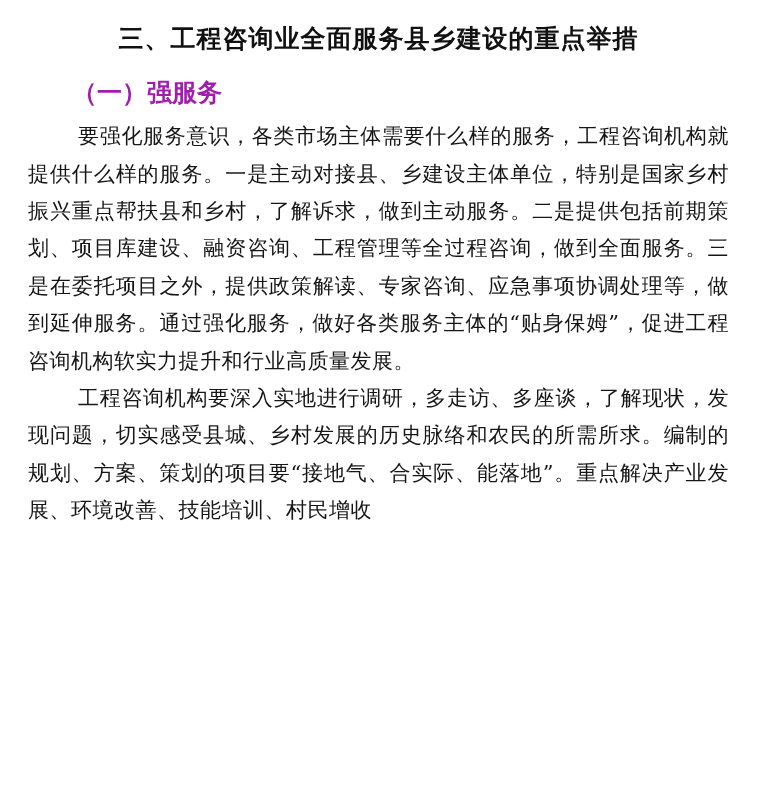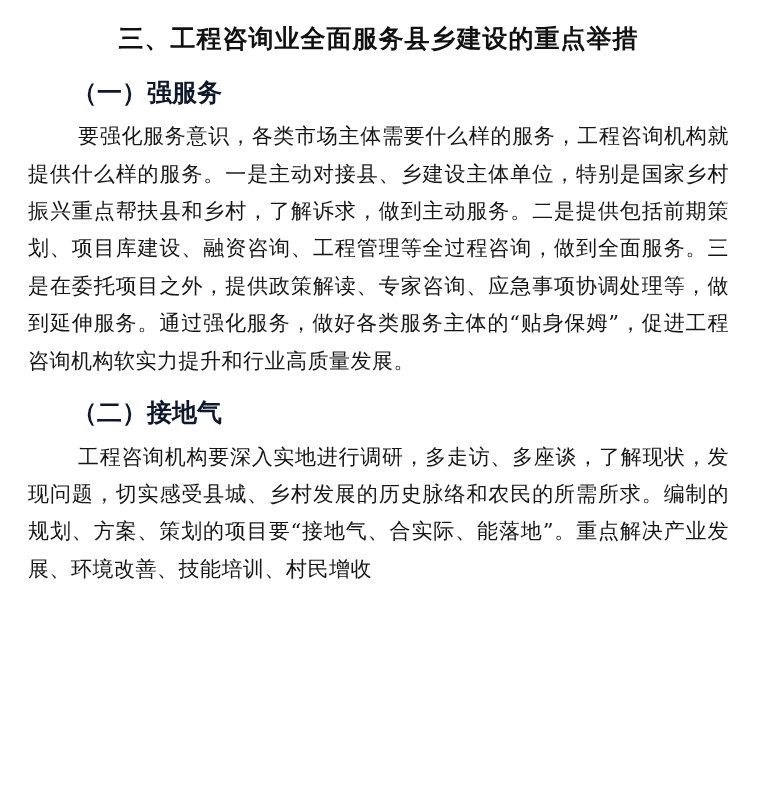--- a/index.html
+++ b/index.html
@@ -30,21 +30,21 @@
     margin: 0 0 16px 0;
     padding-top: 6px;
     color: #111111;
   }
   .sub-heading {
     font-size: 25px;
     font-weight: bold;
     line-height: 1.55;
     margin: 14px 0 6px 0;
     text-indent: 44px;
-    color: #0f172a;
+    color: #a21caf;
   }
   .body-par {
     font-size: 21px;
     line-height: 1.78;
     margin: 0;
     text-indent: 50px;
     text-align: justify;
     text-justify: inter-ideograph;
     letter-spacing: 0.5px;
     color: #161616;
@@ -54,17 +54,16 @@
 <body>
 
 <div class="page">
 
   <h1 class="doc-heading">三、工程咨询业全面服务县乡建设的重点举措</h1>
 
   <h2 class="sub-heading">（一）强服务</h2>
 
   <p class="body-par">要强化服务意识，各类市场主体需要什么样的服务，工程咨询机构就提供什么样的服务。一是主动对接县、乡建设主体单位，特别是国家乡村振兴重点帮扶县和乡村，了解诉求，做到主动服务。二是提供包括前期策划、项目库建设、融资咨询、工程管理等全过程咨询，做到全面服务。三是在委托项目之外，提供政策解读、专家咨询、应急事项协调处理等，做到延伸服务。通过强化服务，做好各类服务主体的“贴身保姆”，促进工程咨询机构软实力提升和行业高质量发展。</p>
 
-  <h2 class="sub-heading">（二）接地气</h2>
 
   <p class="body-par">工程咨询机构要深入实地进行调研，多走访、多座谈，了解现状，发现问题，切实感受县城、乡村发展的历史脉络和农民的所需所求。编制的规划、方案、策划的项目要“接地气、合实际、能落地”。重点解决产业发展、环境改善、技能培训、村民增收</p>
 
 </div>
 
 </body></html>

